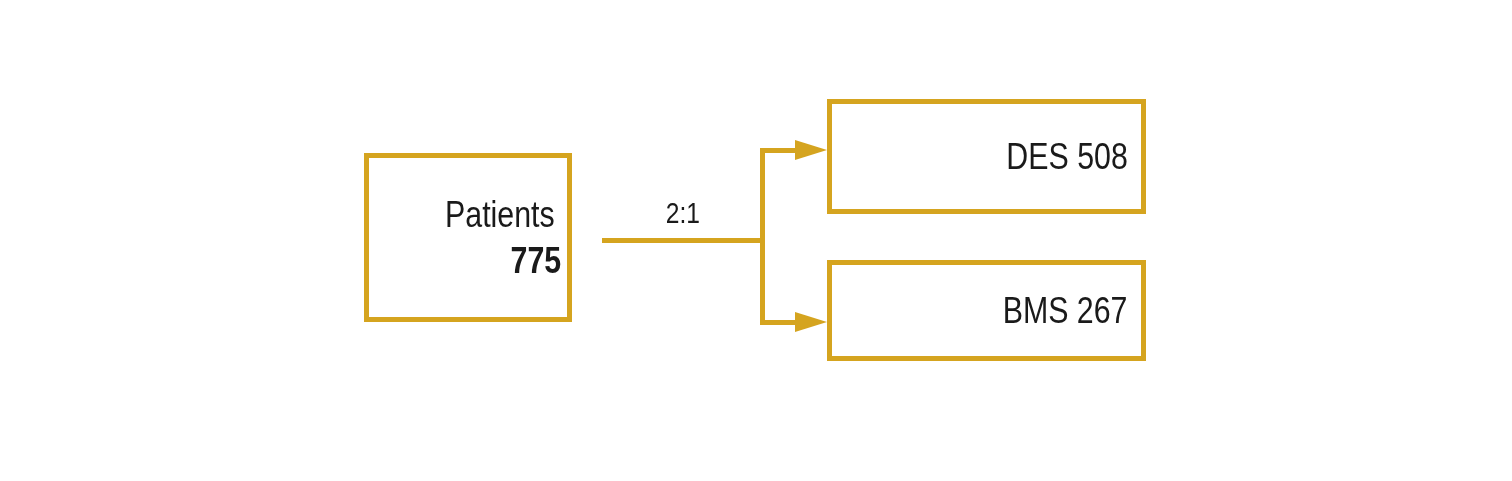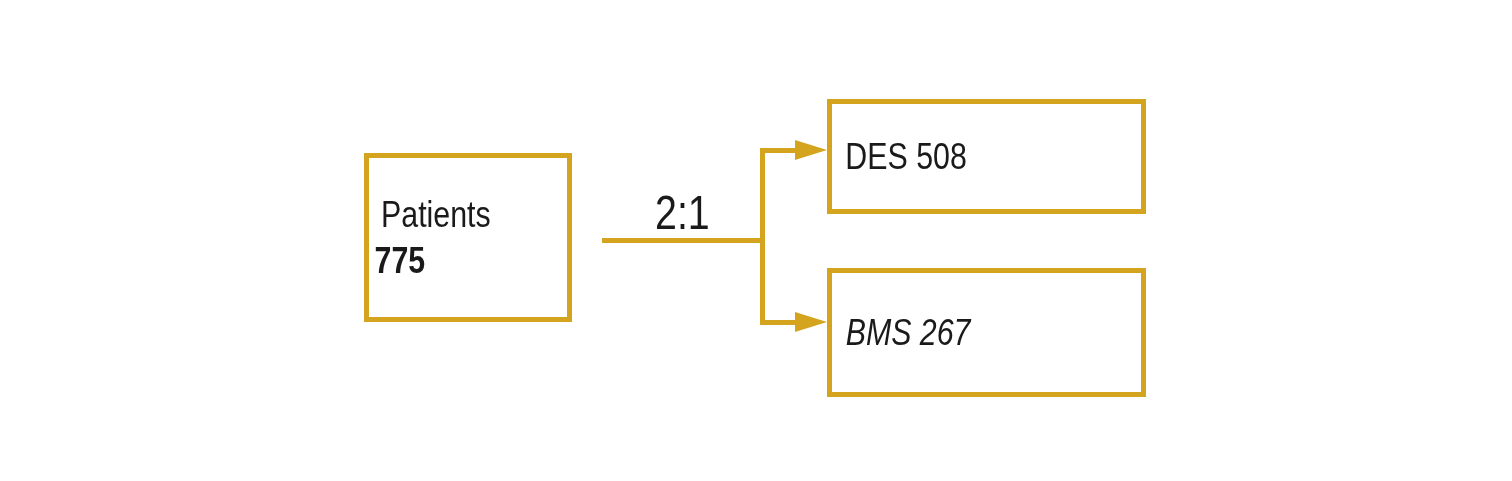--- a/index.html
+++ b/index.html
@@ -15,42 +15,41 @@
     overflow: hidden;
     font-family: "Liberation Sans", sans-serif;
   }
   .node {
     position: absolute;
     box-sizing: border-box;
     border: 5px solid var(--accent, #D5A41F);
     background: #ffffff;
     display: flex;
     flex-direction: column;
-    align-items: flex-start;
+    align-items: flex-end;
     justify-content: center;
     color: var(--text, #1a1a1a);
   }
   .node-patients {
     left: 364px;
     top: 153px;
     width: 208px;
     height: 169px;
   }
   .node-des {
     left: 827px;
     top: 99px;
     width: 319px;
     height: 115px;
   }
   .node-bms {
     left: 827px;
-    top: 268px;
+    top: 260px;
     width: 319px;
-    height: 129px;
-    font-style: italic;
+    height: 101px;
   }
   .node-label {
     font-size: 37px;
     line-height: 46px;
     white-space: nowrap;
     display: inline-block;
     transform: scaleX(0.82);
     transform-origin: center;
   }
   .bold {
@@ -99,21 +98,21 @@
   .arrowhead-bottom {
     left: 795px;
     top: 312px;
   }
   .edge-label {
     position: absolute;
     left: 602px;
     top: 192px;
     width: 161px;
     text-align: center;
-    font-size: 48px;
+    font-size: 30px;
     line-height: 42px;
     color: var(--text, #1a1a1a);
   }
   .edge-label span {
     display: inline-block;
     transform: scaleX(0.82);
     transform-origin: center;
     white-space: nowrap;
   }
 </style>

